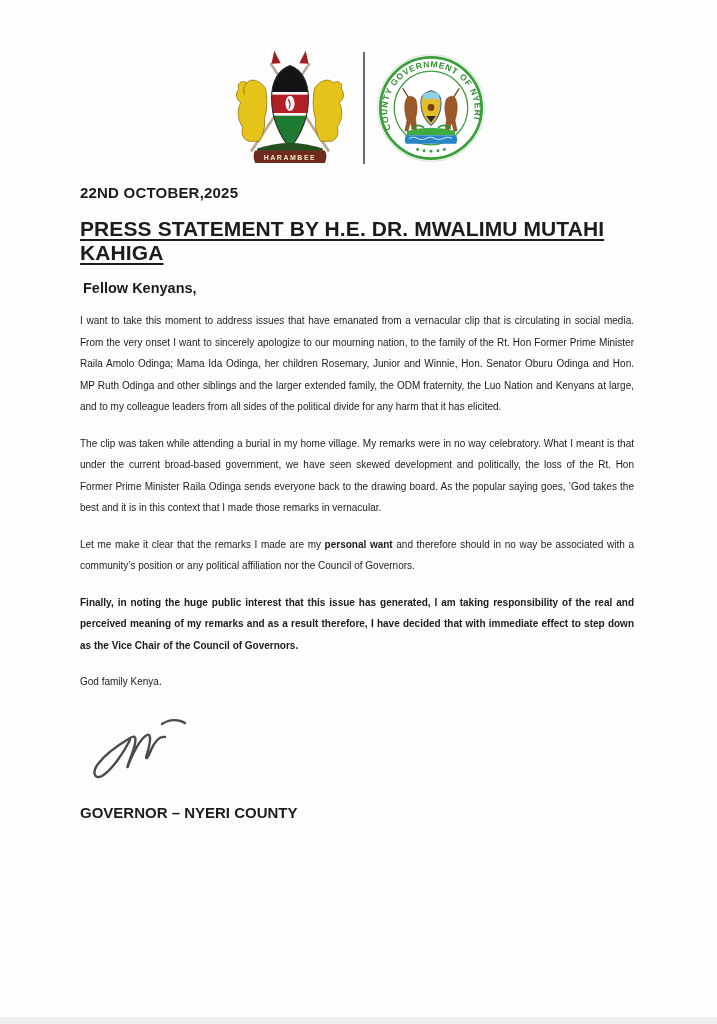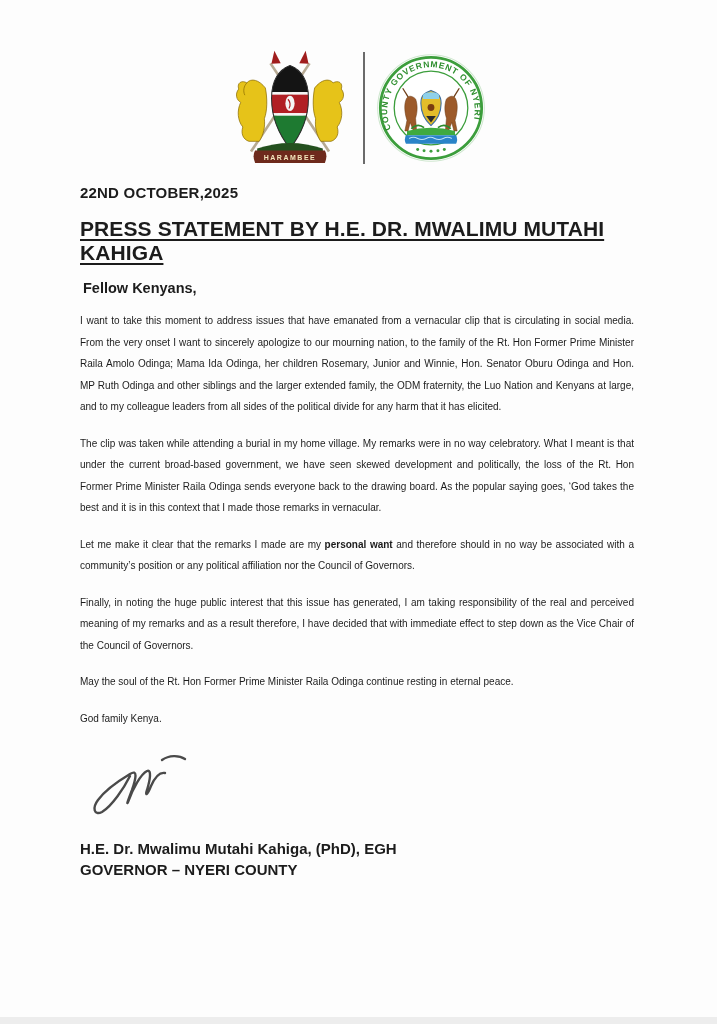--- a/index.html
+++ b/index.html
@@ -23,21 +23,21 @@
   .heading{
     font-weight:bold;font-size:21px;margin:0 0 15px 0;
     text-decoration:underline;text-decoration-thickness:2px;text-underline-offset:3px;
     letter-spacing:.1px;
   }
   .salutation{font-weight:bold;font-size:14.5px;margin:0 0 14px 3px;}
   .body-p{
     font-size:10px;line-height:21.5px;margin:0 0 15px 0;
     text-align:justify;
   }
-  .body-p.bold{font-weight:normal;}
+  .body-p.bold{font-weight:bold;}
   .sig-area{margin:6px 0 2px 6px;height:86px;}
   .name-block{font-weight:bold;font-size:15px;line-height:21px;margin-top:8px;}
   .bottom-strip{position:absolute;left:0;bottom:0;width:100%;height:7px;background:#ededed;}
 </style>
 </head>
 <body>
 
 <div class="page">
 
   <div class="logo-row">
@@ -125,31 +125,29 @@
   </div>
 
   <div class="date-line">22ND OCTOBER,2025</div>
   <div class="heading">PRESS STATEMENT BY H.E. DR. MWALIMU MUTAHI KAHIGA</div>
   <div class="salutation">Fellow Kenyans,</div>
 
   <p class="body-p">I want to take this moment to address issues that have emanated from a vernacular clip that is circulating in social media. From the very onset I want to sincerely apologize to our mourning nation, to the family of the Rt. Hon Former Prime Minister Raila Amolo Odinga; Mama Ida Odinga, her children Rosemary, Junior and Winnie, Hon. Senator Oburu Odinga and Hon. MP Ruth Odinga and other siblings and the larger extended family, the ODM fraternity, the Luo Nation and Kenyans at large, and to my colleague leaders from all sides of the political divide for any harm that it has elicited.</p>
   <p class="body-p">The clip was taken while attending a burial in my home village. My remarks were in no way celebratory. What I meant is that under the current broad-based government, we have seen skewed development and politically, the loss of the Rt. Hon Former Prime Minister Raila Odinga sends everyone back to the drawing board. As the popular saying goes, ‘God takes the best and it is in this context that I made those remarks in vernacular.</p>
   <p class="body-p"><span>Let me make it clear that the remarks I made are my </span><strong>personal want</strong><span> and therefore should in no way be associated with a community’s position or any political affiliation nor the Council of Governors.</span></p>
   <p class="body-p bold">Finally, in noting the huge public interest that this issue has generated, I am taking responsibility of the real and perceived meaning of my remarks and as a result therefore, I have decided that with immediate effect to step down as the Vice Chair of the Council of Governors.</p>
-  <p class="body-p">May the soul of the Rt. Hon Former Prime Minister Raila Odinga continue resting in eternal peace.</p>
   <p class="body-p">God family Kenya.</p>
 
   <div class="sig-area">
     <svg width="140" height="82" viewBox="0 0 140 82" aria-hidden="true">
       <g fill="none" stroke="#4a4a4a" stroke-width="2.4" stroke-linecap="round">
         <path d="M44,32 C38,44 26,62 16,68 C8,72 6,64 12,56 C20,45 34,36 44,30 C52,25 50,34 46,46 C43,54 40,62 42,58 C47,44 55,30 61,27 C66,25 64,36 61,46 C59,52 61,52 65,42 C69,33 74,28 79,29"></path>
         <path d="M76,16 C83,11 93,11 99,15"></path>
       </g>
     </svg>
   </div>
 
   <div class="name-block">
-    <div>H.E. Dr. Mwalimu Mutahi Kahiga, (PhD), EGH</div>
     <div>GOVERNOR – NYERI COUNTY</div>
   </div>
 
   <div class="bottom-strip"></div>
 </div>
 
 </body></html>

